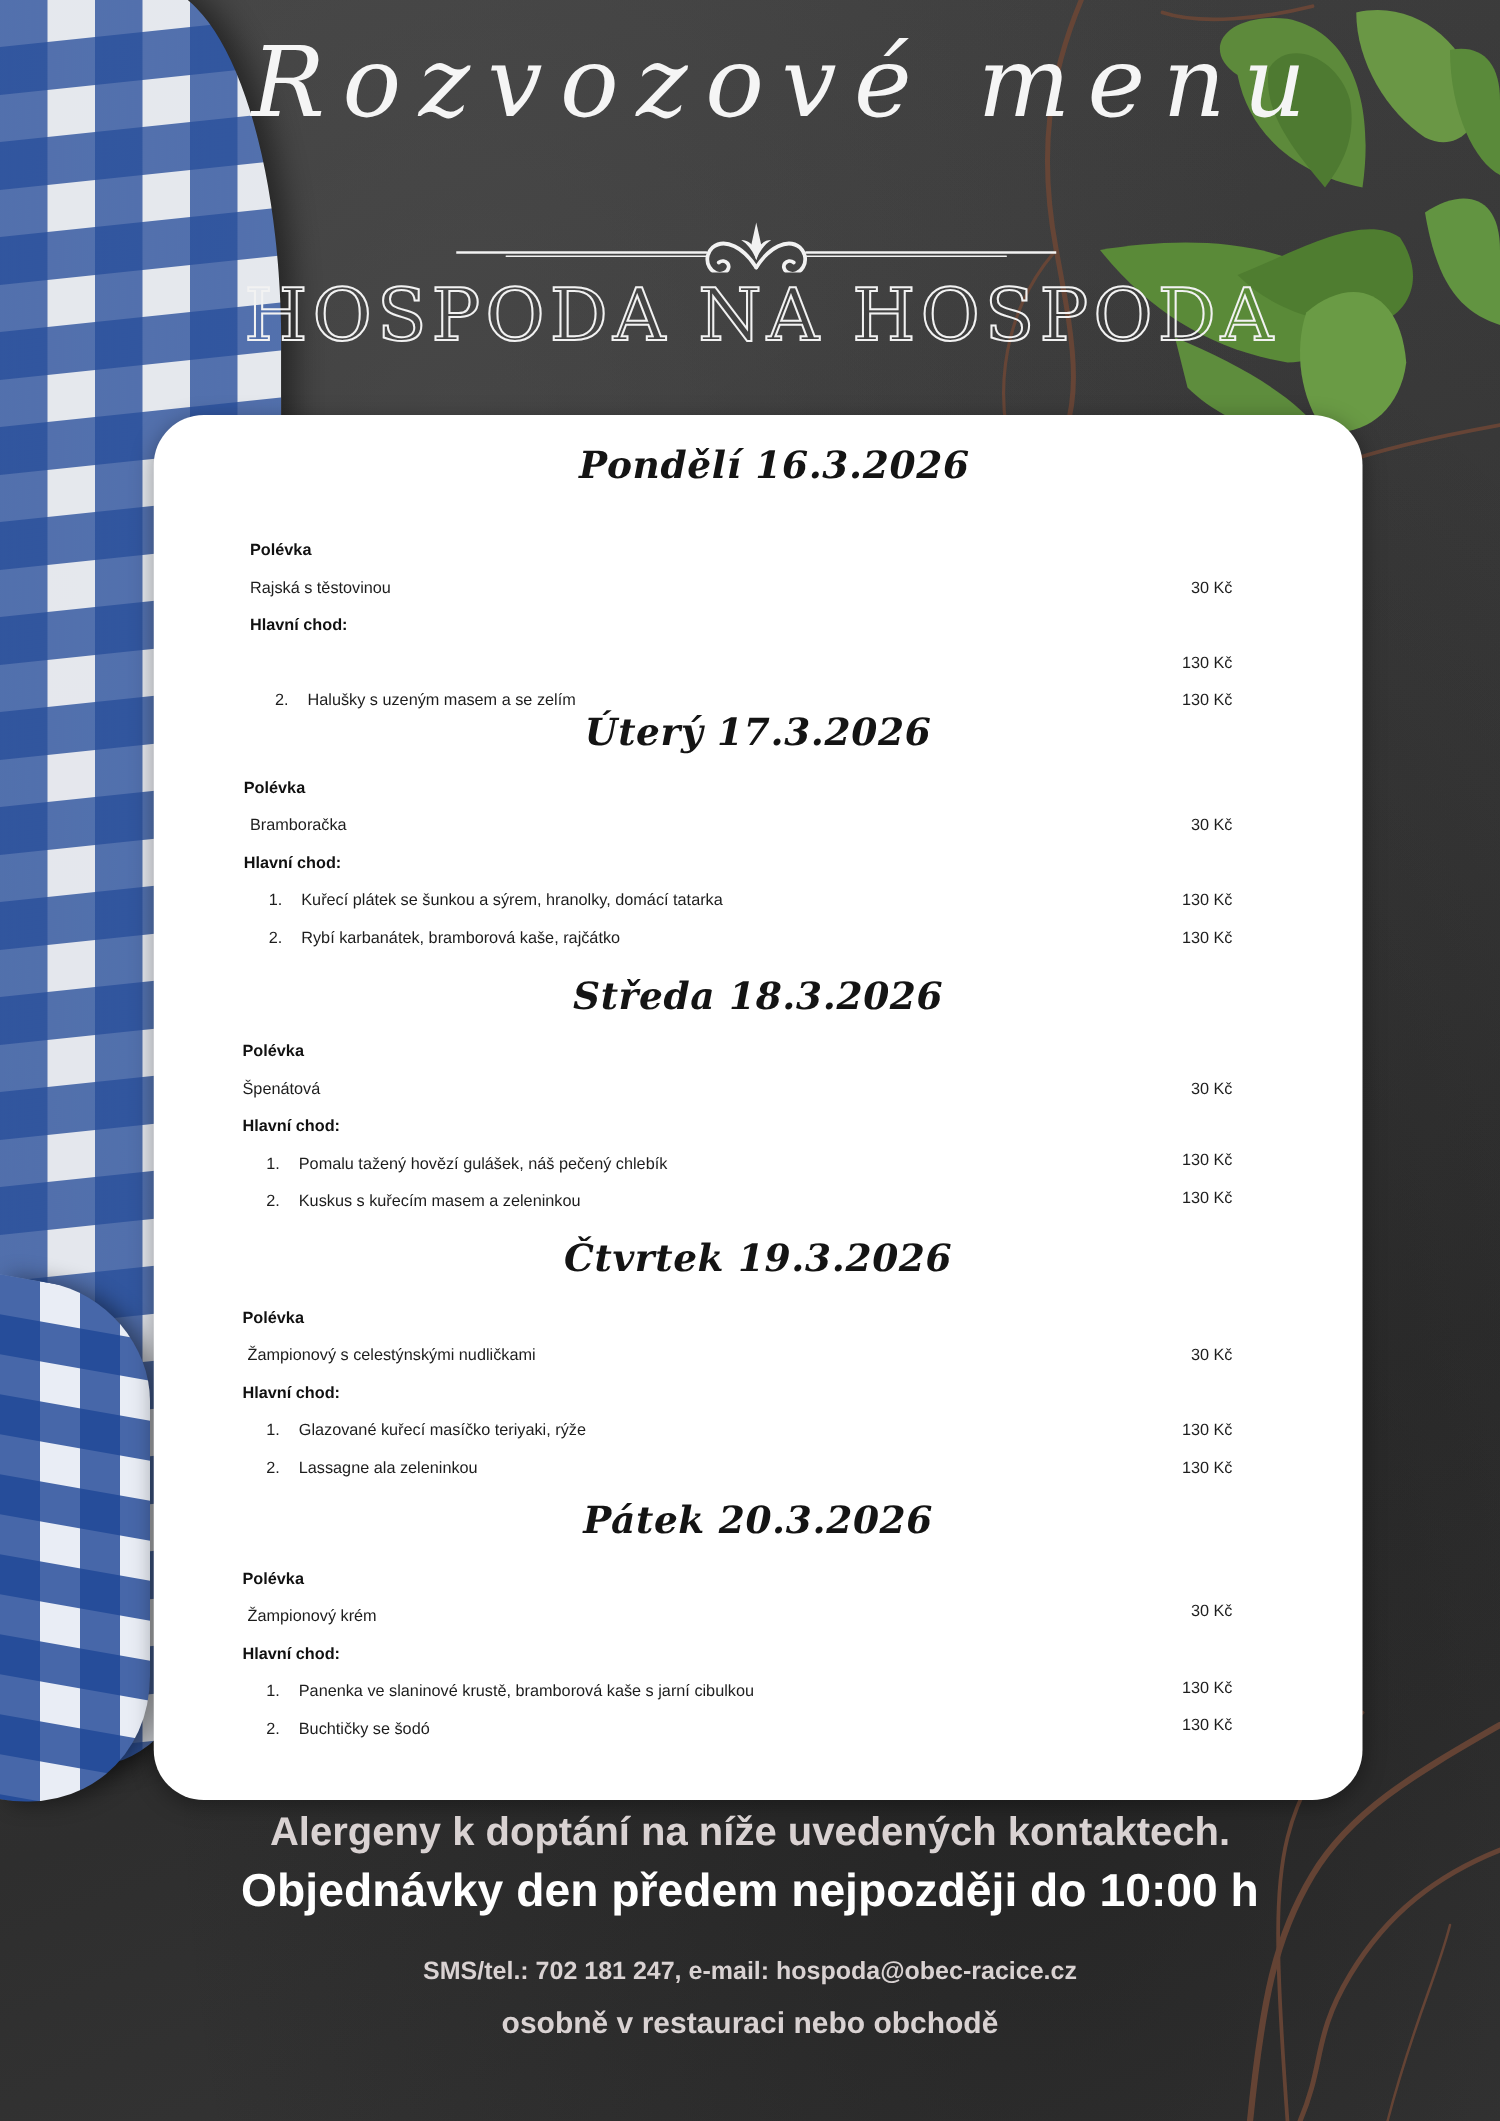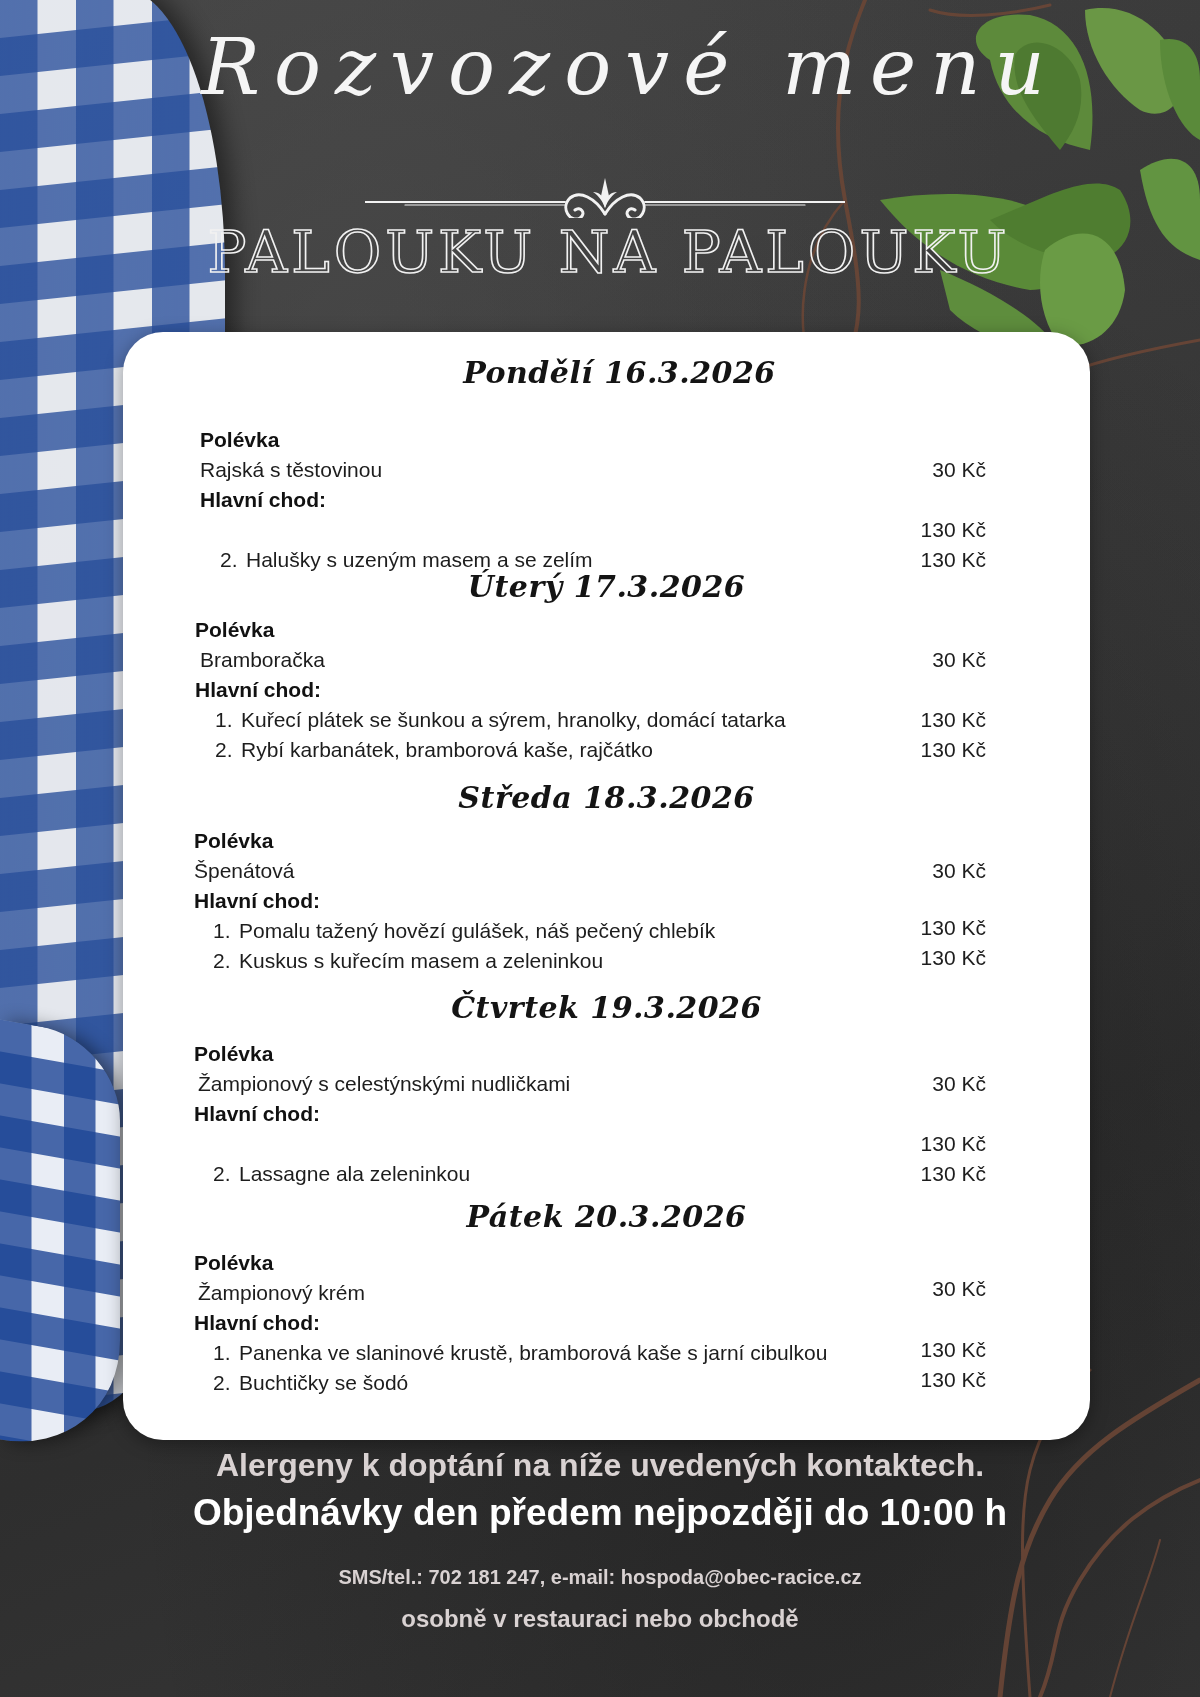--- a/index.html
+++ b/index.html
@@ -90,21 +90,21 @@
     text-align: center;
     font-family: "DejaVu Serif", serif;
     font-style: italic; font-weight: bold;
     font-size: 30px;
     color: #141414;
     letter-spacing: 0.5px;
   }
   .row {
     position: absolute; left: 0; width: 100%;
     font-family: "Liberation Sans", sans-serif;
-    font-size: 21px;
+    font-size: 13px;
     color: #1d1d1d;
     line-height: 28px;
     height: 28px;
   }
   .row .label { position: absolute; white-space: nowrap; }
   .row .bold { font-weight: bold; color: #111; }
   .row .price { position: absolute; right: 104px; white-space: nowrap; }
   .row .num { display: inline-block; width: 26px; }
 
   
@@ -160,21 +160,21 @@
     <path d="M0 34 L200 34" stroke-width="2"></path>
     <path d="M40 37 L200 37" stroke-width="1.2"></path>
     <path d="M280 34 L480 34" stroke-width="2"></path>
     <path d="M280 37 L440 37" stroke-width="1.2"></path>
     <path d="M240 46 C 230 30, 215 22, 205 30 C 195 40, 205 55, 215 50 C 222 45, 215 38, 210 42" stroke-width="3"></path>
     <path d="M240 46 C 250 30, 265 22, 275 30 C 285 40, 275 55, 265 50 C 258 45, 265 38, 270 42" stroke-width="3"></path>
   </g>
   <path d="M240 10 L244 28 L240 40 L236 28 Z" fill="#f2f2f2"></path>
   <path d="M228 24 C 234 24, 238 28, 240 34 C 242 28, 246 24, 252 24 C 246 28, 242 34, 240 40 C 238 34, 234 28, 228 24 Z" fill="#f2f2f2"></path>
 </svg>
-<div class="restaurant-name">PALOUKU NA PALOUKU</div>
+<div class="restaurant-name">HOSPODA NA HOSPODA</div>
 
 <div class="menu-card">
 
   <div class="day" style="top:23px">
     <div class="day-title" style="padding-left:26px">Pondělí 16.3.2026</div>
     <div class="row" style="top:71px">
         <span class="label bold" style="left:77px">Polévka</span>
       </div>
     <div class="row" style="top:101px">
       <span class="label" style="left:77px">Rajská s těstovinou</span>
@@ -242,20 +242,21 @@
         <span class="label bold" style="left:71px">Polévka</span>
       </div>
     <div class="row" style="top:80px">
       <span class="label" style="left:75px">Žampionový s celestýnskými nudličkami</span>
       <span class="price">30 Kč</span>
     </div>
     <div class="row" style="top:110px">
         <span class="label bold" style="left:71px">Hlavní chod:</span>
       </div>
     <div class="row" style="top:140px">
+      <span class="label" style="left:90px"><span class="num">1.</span><span>Glazované kuřecí masíčko teriyaki, rýže</span></span>
       <span class="price">130 Kč</span>
     </div>
     <div class="row" style="top:170px">
       <span class="label" style="left:90px"><span class="num">2.</span><span>Lassagne ala zeleninkou</span></span>
       <span class="price">130 Kč</span>
     </div>
   </div>
 
   <div class="day" style="top:867px">
     <div class="day-title">Pátek 20.3.2026</div>

